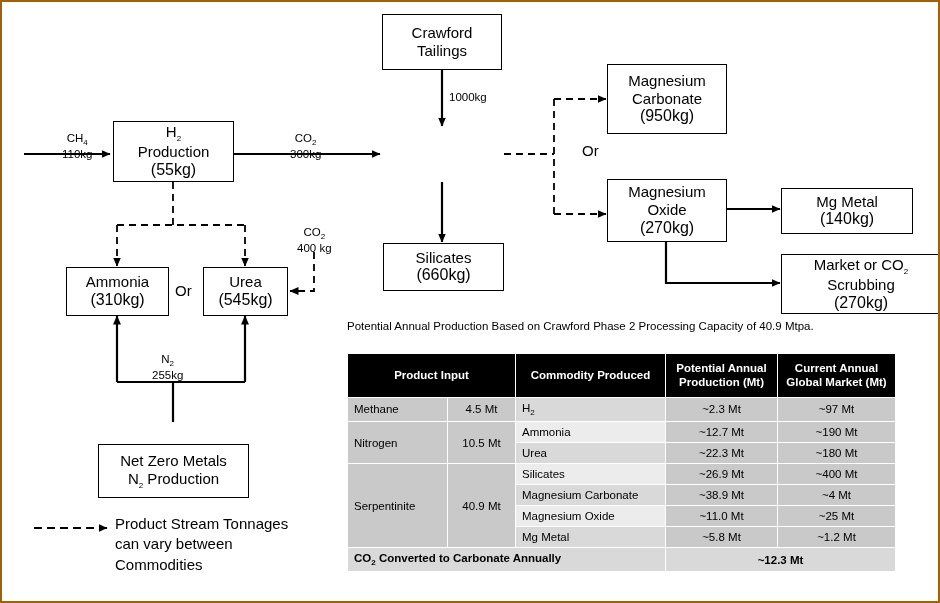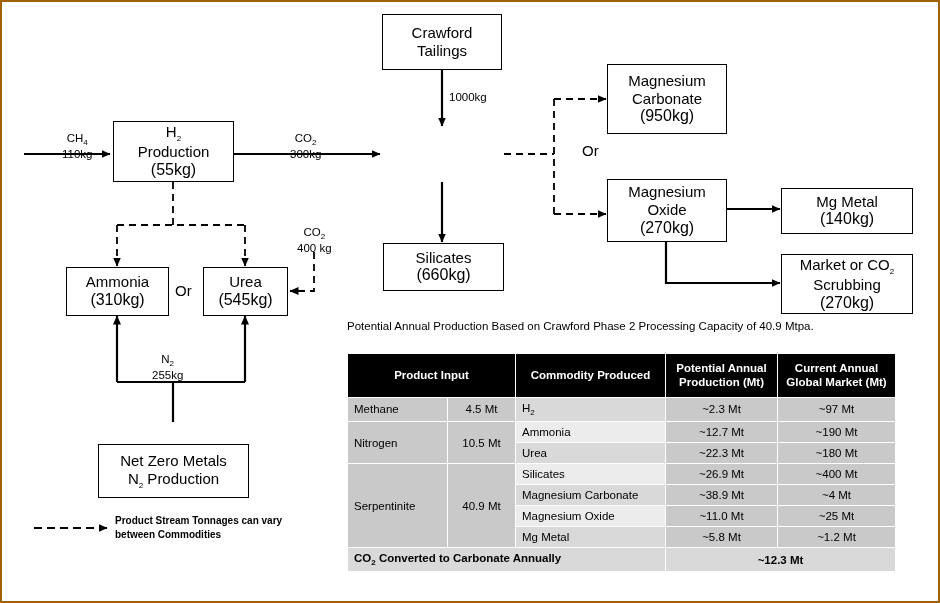--- a/index.html
+++ b/index.html
@@ -49,24 +49,23 @@
   svg.arrows {
     position: absolute;
     left: 0; top: 0;
     width: 940px;
     height: 603px;
     pointer-events: none;
   }
   
   .legend-text {
     position: absolute;
-    font-size: 10px;
+    font-size: 15px;
     line-height: 1.35;
     width: 190px;
-    font-weight: bold;
   }
   
   #table-wrap {
     position: absolute;
     left: 345px;
     top: 318px;
     width: 548px;
   }
   .table-caption {
     font-size: 11.5px;
@@ -175,21 +174,21 @@
     <span class="t1">Magnesium</span>
     <span class="t2">Oxide</span>
     <span class="sub">(270kg)</span>
   </div>
 
   <div class="box" style="left:779px; top:186px; width:132px; height:46px;">
     <span class="t1">Mg Metal</span>
     <span class="sub">(140kg)</span>
   </div>
 
-  <div class="box" style="left:779px; top:252px; width:132px; height:60px;">
+  <div class="box" style="left:779px; top:252px; width:160px; height:60px;">
     <span class="t1"><span>Market or CO</span><span class="sub2">2</span></span>
     <span class="t2">Scrubbing</span>
     <span class="sub">(270kg)</span>
   </div>
 
   <div class="box" style="left:64px; top:265px; width:103px; height:49px;">
     <span class="t1">Ammonia</span>
     <span class="sub">(310kg)</span>
   </div>
 

